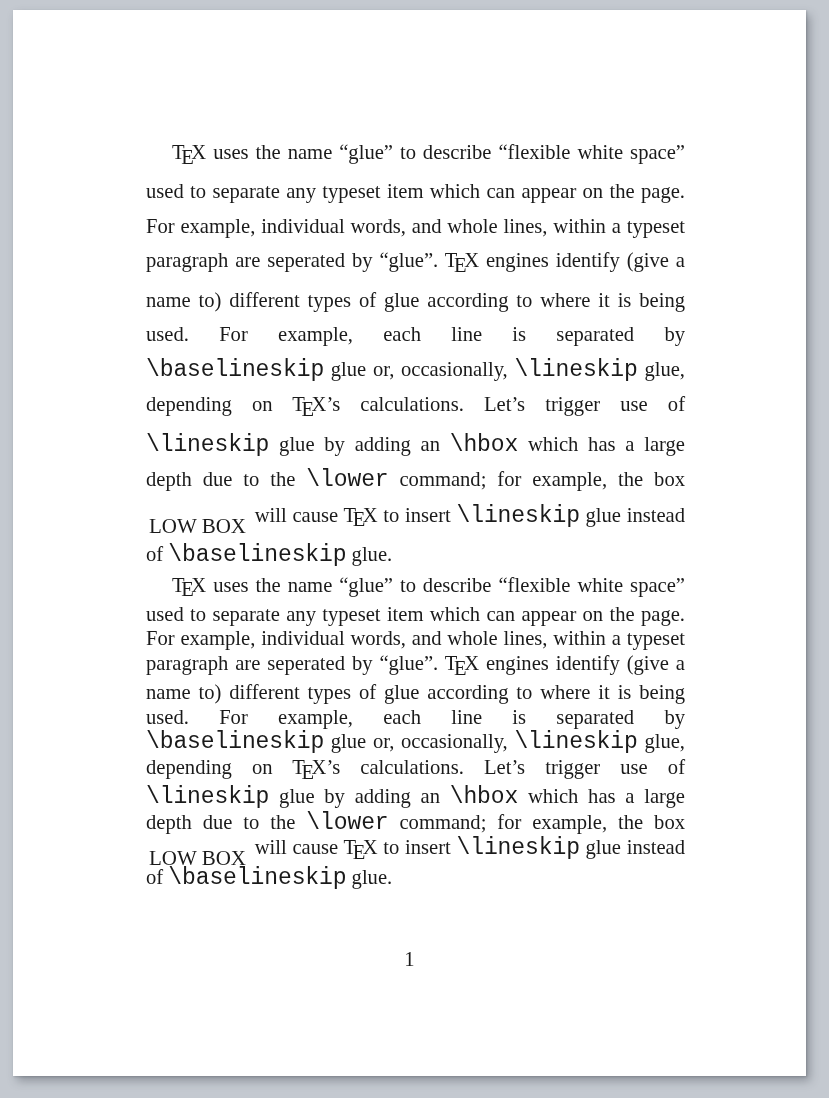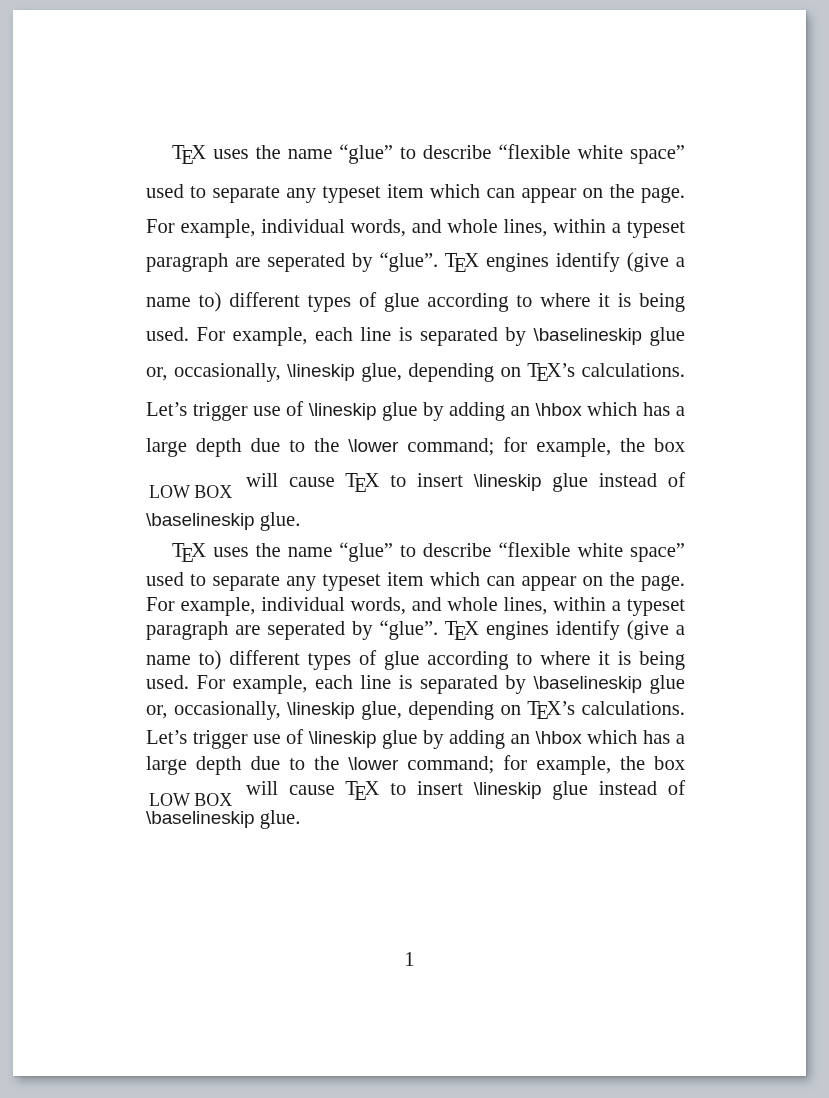--- a/index.html
+++ b/index.html
@@ -59,22 +59,22 @@
     line-height: 24.6px;
   }
 
   .indent {
     display: inline-block;
     width: 26px;
   }
 
   
   .cs {
-    font-family: Liberation Sans, sans-serif;
-    font-size: 19px;
+    font-family: Liberation Mono, monospace;
+    font-size: 23px;
     letter-spacing: -0.1px;
     white-space: nowrap;
   }
 
   
   .tex {
     white-space: nowrap;
     letter-spacing: 0;
   }
   .tex .e {
@@ -83,21 +83,21 @@
     vertical-align: -0.225em;
     margin-left: -0.165em;
     margin-right: -0.12em;
   }
 
   
   .lowbox {
     display: inline-block;
     position: relative;
     top: 11px;
-    font-size: 18px;
+    font-size: 21px;
     padding: 0 3px;
     white-space: nowrap;
   }
 
   
   #folio {
     position: absolute;
     left: 0;
     top: 938px;            
     width: 793px;

